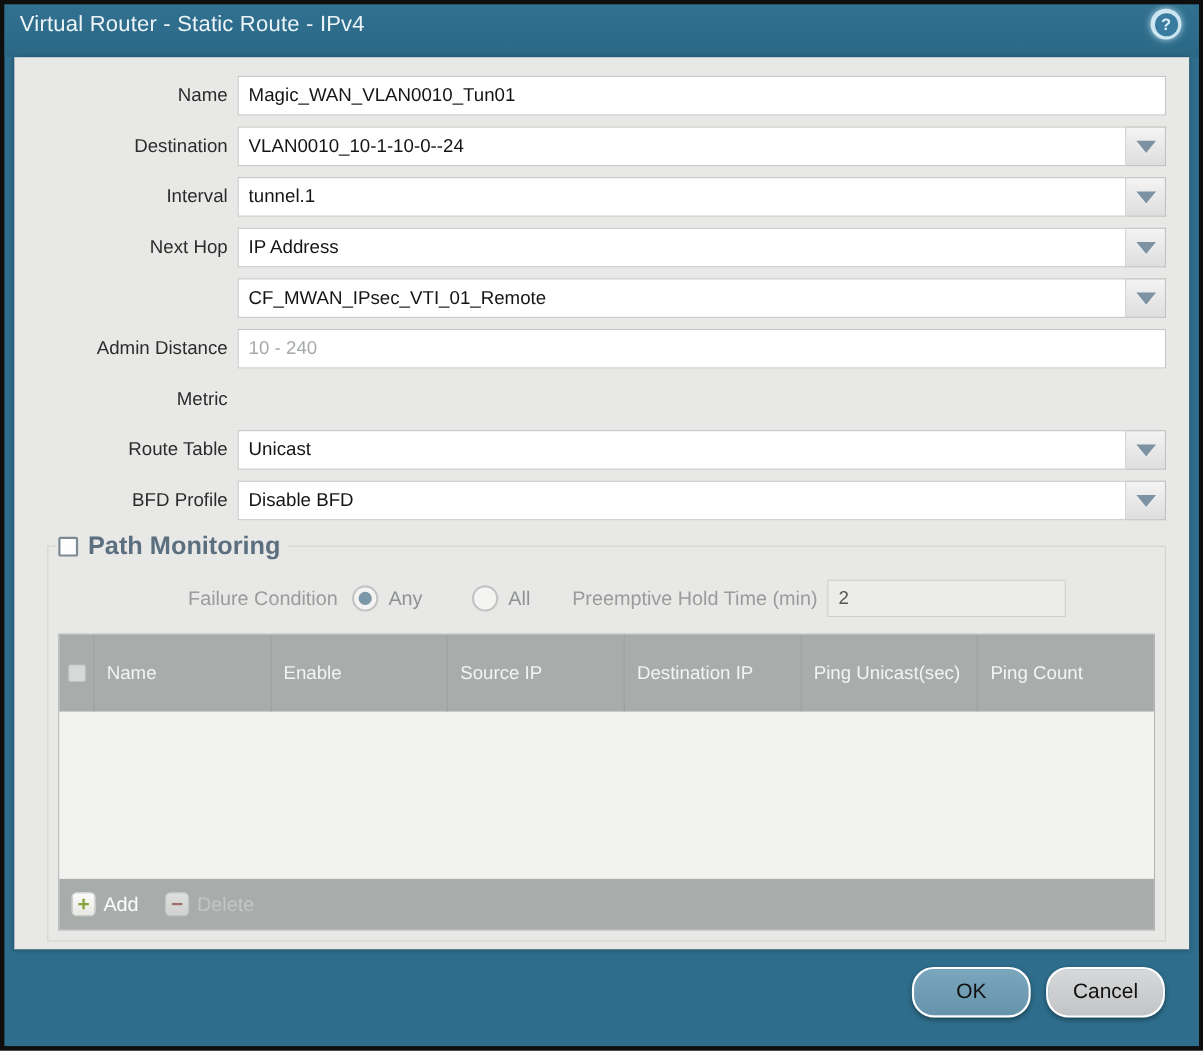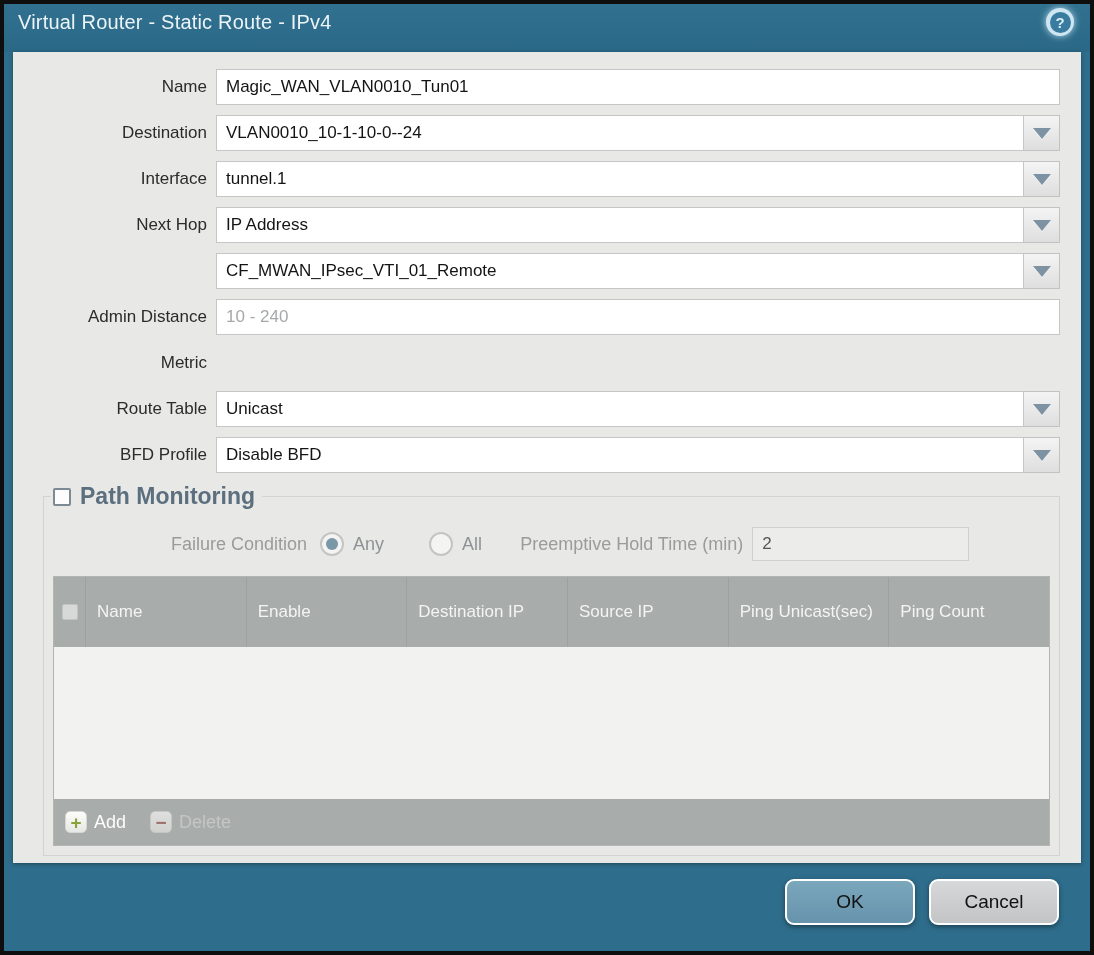--- a/index.html
+++ b/index.html
@@ -145,22 +145,22 @@
   .btn-add .ic { color:#87a33a; }
   .btn-delete { color:#c3c6c5; }
   .btn-delete .ic { color:#9c4f4a; opacity:.65; }
   
   .bottombar {
     position:absolute; left:0; right:0; bottom:0; height:88px;
     display:flex; justify-content:flex-end; align-items:flex-start;
     gap:14px; padding:16px 31px 0 0;
   }
   .btn {
-    width:130px; height:46px;
-    border:2px solid #fff; border-radius:9px;
+    width:108px; height:46px;
+    border:2px solid #fff; border-radius:20px;
     font-family:inherit; font-size:19px; color:#111;
     display:flex; align-items:center; justify-content:center;
     box-shadow:0 2px 5px rgba(0,0,0,.4);
     cursor:pointer;
   }
   .btn-ok { background:linear-gradient(#7ba7bd,#6693ac); }
   .btn-cancel { background:linear-gradient(#d6d8d9,#c2c4c6); }
 </style>
 </head>
 <body>
@@ -188,21 +188,21 @@
         <div class="flabel">Destination</div>
         <div class="fcontrol">
           <input class="text" type="text" value="VLAN0010_10-1-10-0--24" style="">
           <div class="ddbtn">
             <div class="arrow-down"></div>
           </div>
         </div>
       </div>
 
       <div class="frow">
-        <div class="flabel">Interface</div>
+        <div class="flabel">Interval</div>
         <div class="fcontrol">
           <input class="text" type="text" value="tunnel.1" style="">
           <div class="ddbtn">
             <div class="arrow-down"></div>
           </div>
         </div>
       </div>
 
       <div class="frow">
         <div class="flabel">Next Hop</div>
@@ -275,22 +275,22 @@
         <input class="pm-hold" type="text" value="2" style="">
       </div>
 
       <div class="pm-table">
         <div class="pm-head">
           <div class="col-check">
             <span class="hdr-checkbox"></span>
           </div>
           <div class="col">Name</div>
           <div class="col">Enable</div>
+          <div class="col">Source IP</div>
           <div class="col">Destination IP</div>
-          <div class="col">Source IP</div>
           <div class="col">Ping Unicast(sec)</div>
           <div class="col">Ping Count</div>
         </div>
         <div class="pm-body"></div>
         <div class="pm-footer">
           <div class="tbl-btn btn-add">
             <span class="ic">+</span>
             <span>Add</span>
           </div>
           <div class="tbl-btn btn-delete">

